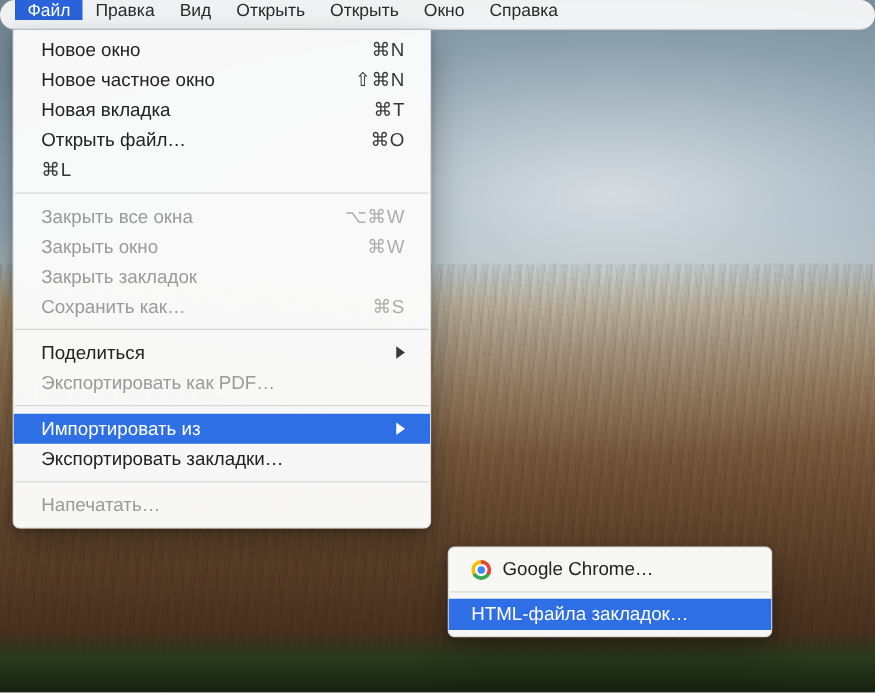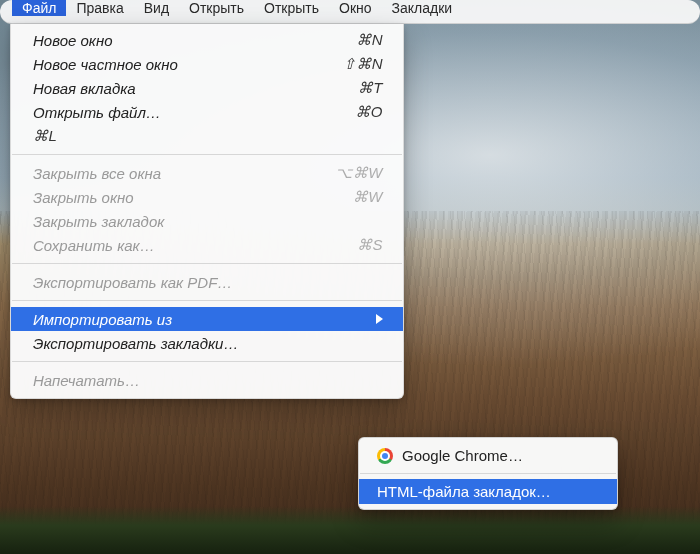--- a/index.html
+++ b/index.html
@@ -37,29 +37,28 @@
   .menubar .pad { width: 12px; }
   .menubar .mb-item {
     display: flex; align-items: center; padding: 0 10px; cursor: default;
   }
   .menubar .mb-item.active {
     background: #2a62d9; color: #fff;
   }
 
   
   .menu {
-    position: absolute; left: 10px; top: 24px; width: 394px;
+    position: absolute; left: 10px; top: 24px; width: 335px;
     background: rgba(250,250,250,0.985);
     border: 1px solid rgba(0,0,0,0.12);
     border-top: none;
     border-radius: 0 0 6px 6px;
     box-shadow: 0 12px 28px rgba(0,0,0,0.28), 0 2px 6px rgba(0,0,0,0.18);
     padding: 4px 0 6px 0;
     font-size: 15px;
-    font-style: italic;
   }
   .menu .row {
     display: flex; align-items: center; justify-content: space-between;
     height: 24px; padding: 0 20px 0 22px; color: #222; cursor: default;
   }
   .menu .row.disabled { color: #9a9a9a; }
   .menu .row.highlight { background: #2f6fe5; color: #fff; gap: 36px; }
   .menu .row.highlight .arrow { border-left-color: #fff; }
   .menu .sep { height: 1px; margin: 6px 1px; background: #d7d7d7; }
   .menu .shortcut { font-size: 15px; letter-spacing: 0.5px; color: inherit; opacity: 0.9; }
@@ -120,21 +119,21 @@
   <div class="mb-item">
       <span>Открыть</span>
     </div>
   <div class="mb-item">
       <span>Открыть</span>
     </div>
   <div class="mb-item">
       <span>Окно</span>
     </div>
   <div class="mb-item">
-      <span>Закладки</span>
+      <span>Справка</span>
     </div>
 </div>
 
 <div class="menu">
   <div class="row">
     <span>Новое окно</span>
     <span class="shortcut">⌘N</span>
   </div>
   <div class="row">
     <span>Новое частное окно</span>
@@ -162,20 +161,24 @@
   </div>
   <div class="row disabled">
     <span>Закрыть закладок</span>
     <span class="shortcut"></span>
   </div>
   <div class="row disabled">
     <span>Сохранить как…</span>
     <span class="shortcut">⌘S</span>
   </div>
   <div class="sep"></div>
+  <div class="row">
+    <span>Поделиться</span>
+    <span class="arrow"></span>
+  </div>
   <div class="row disabled">
     <span>Экспортировать как PDF…</span>
     <span></span>
   </div>
   <div class="sep"></div>
   <div class="row highlight">
     <span>Импортировать из</span>
     <span class="arrow"></span>
   </div>
   <div class="row">

